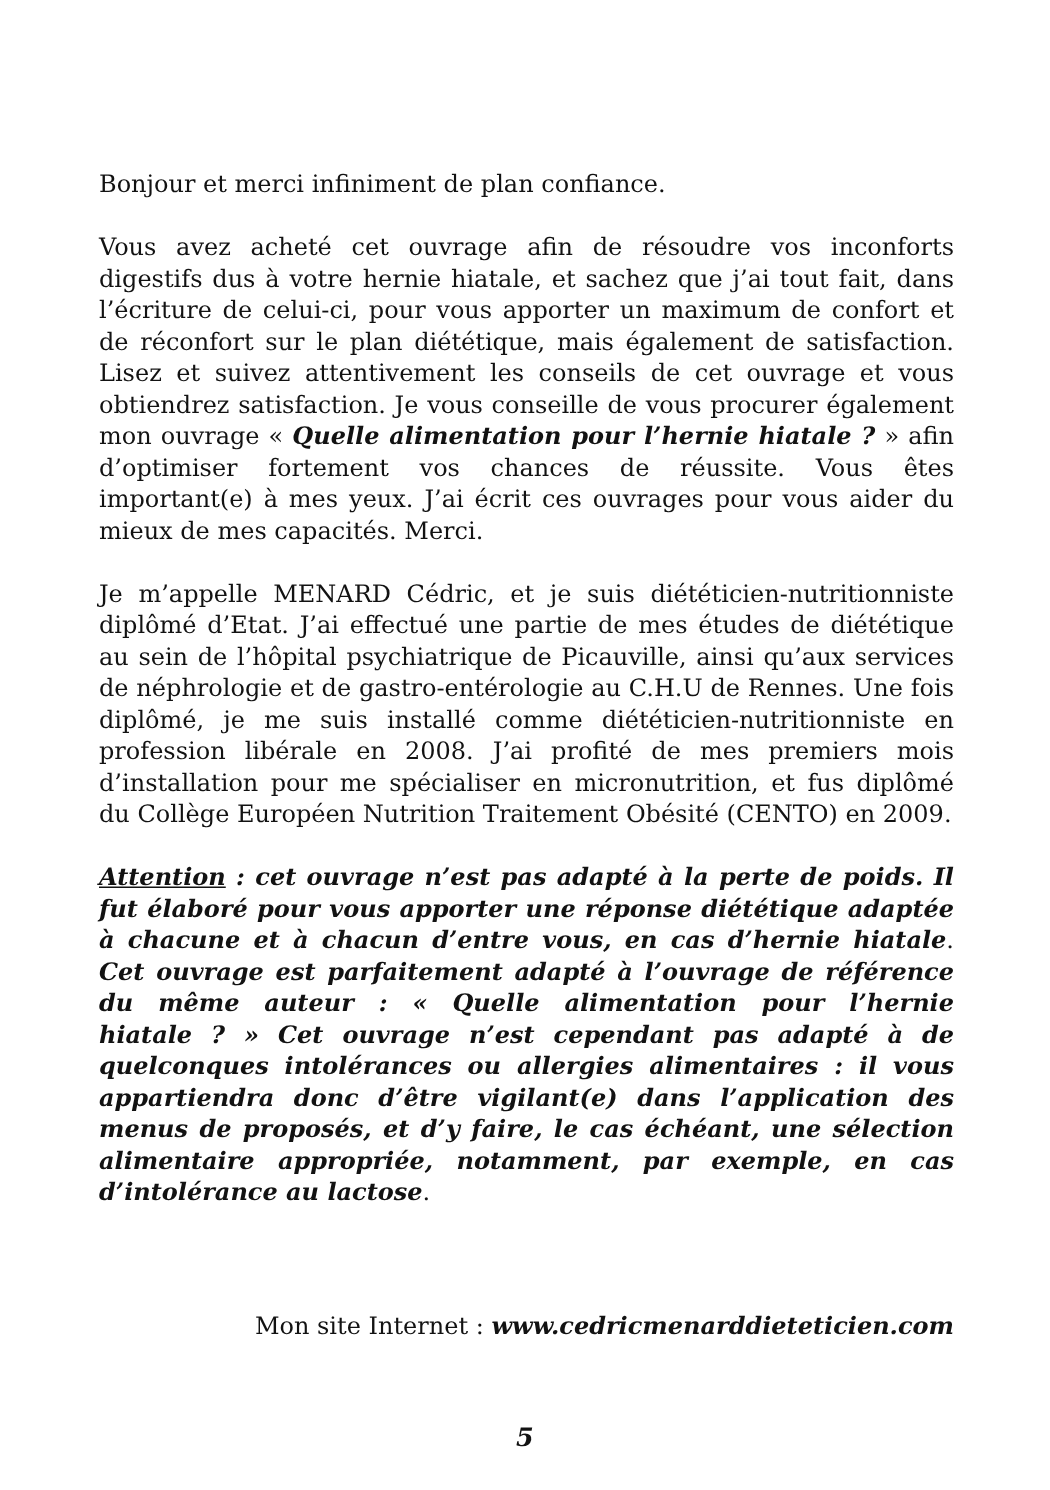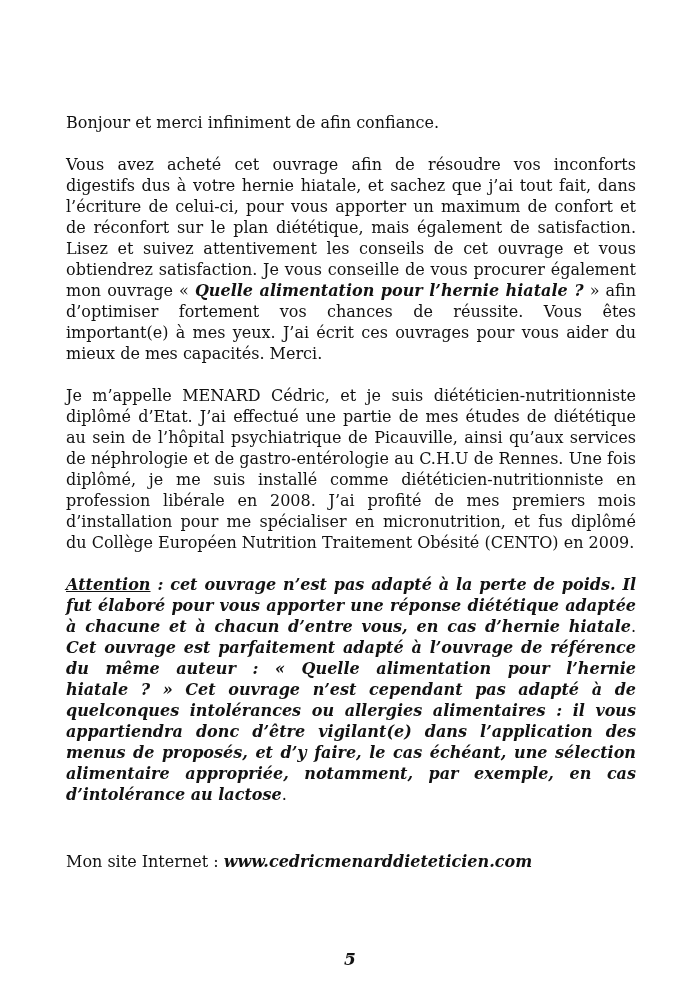--- a/index.html
+++ b/index.html
@@ -22,42 +22,42 @@
     left: 66px;
     width: 570px;
   }
   .content p.para {
     margin: 0 0 21px 0;
     font-size: 16px;
     line-height: 21px;
     text-align: justify;
   }
   .content p.para:last-of-type {
-    margin-top: 46px;
-    text-align: left;
+    margin-top: 68px;
+    text-align: right;
   }
   .b { font-weight: bold; font-style: italic; }
   .u { text-decoration: underline; }
   .page-number {
     position: absolute;
     bottom: 24px;
     left: 0;
     width: 100%;
     text-align: center;
     font-size: 17px;
     font-weight: bold;
     font-style: italic;
     color: #121212;
   }
 </style>
 </head>
 <body>
 
 <div class="page">
   <main class="content" id="content">
-      <p class="para"><span>Bonjour et merci infiniment de afin confiance.</span></p>
+      <p class="para"><span>Bonjour et merci infiniment de plan confiance.</span></p>
       <p class="para"><span>Vous avez acheté cet ouvrage afin de résoudre vos inconforts digestifs dus à votre hernie hiatale, et sachez que j’ai tout fait, dans l’écriture de celui-ci, pour vous apporter un maximum de confort et de réconfort sur le plan diététique, mais également de satisfaction. Lisez et suivez attentivement les conseils de cet ouvrage et vous obtiendrez satisfaction. Je vous conseille de vous procurer également mon ouvrage «&nbsp;</span><span class="b">Quelle alimentation pour l’hernie hiatale&nbsp;?</span><span>&nbsp;» afin d’optimiser fortement vos chances de réussite. Vous êtes important(e) à mes yeux. J’ai écrit ces ouvrages pour vous aider du mieux de mes capacités. Merci.</span></p>
       <p class="para"><span>Je m’appelle MENARD Cédric, et je suis diététicien-nutritionniste diplômé d’Etat. J’ai effectué une partie de mes études de diététique au sein de l’hôpital psychiatrique de Picauville, ainsi qu’aux services de néphrologie et de gastro-entérologie au C.H.U de Rennes. Une fois diplômé, je me suis installé comme diététicien-nutritionniste en profession libérale en 2008. J’ai profité de mes premiers mois d’installation pour me spécialiser en micronutrition, et fus diplômé du Collège Européen Nutrition Traitement Obésité (CENTO) en 2009.</span></p>
       <p class="para"><span class="b u">Attention</span><span class="b">&nbsp;: cet ouvrage n’est pas adapté à la perte de poids. Il fut élaboré pour vous apporter une réponse diététique adaptée à chacune et à chacun d’entre vous, en cas d’hernie hiatale</span><span>. </span><span class="b">Cet ouvrage est parfaitement adapté à l’ouvrage de référence du même auteur&nbsp;: «&nbsp;Quelle alimentation pour l’hernie hiatale&nbsp;?&nbsp;» Cet ouvrage n’est cependant pas adapté à de quelconques intolérances ou allergies alimentaires&nbsp;: il vous appartiendra donc d’être vigilant(e) dans l’application des menus de proposés, et d’y faire, le cas échéant, une sélection alimentaire appropriée, notamment, par exemple, en cas d’intolérance au lactose</span><span>.</span></p>
       <p class="para"><span>Mon site Internet : </span><span class="b">www.cedricmenarddieteticien.com</span></p>
     </main>
   <footer class="page-number">5</footer>
 </div>
 
 </body></html>

